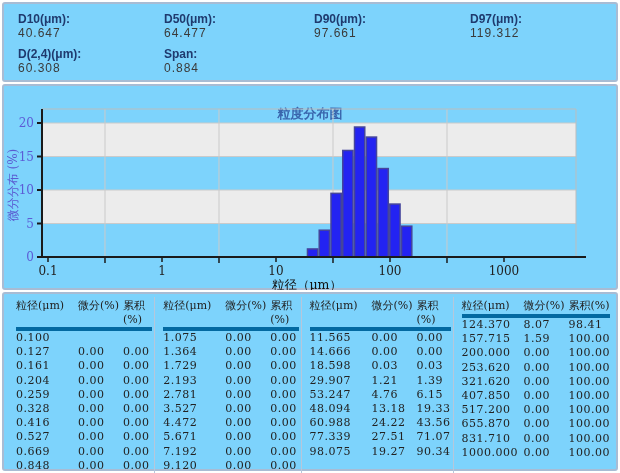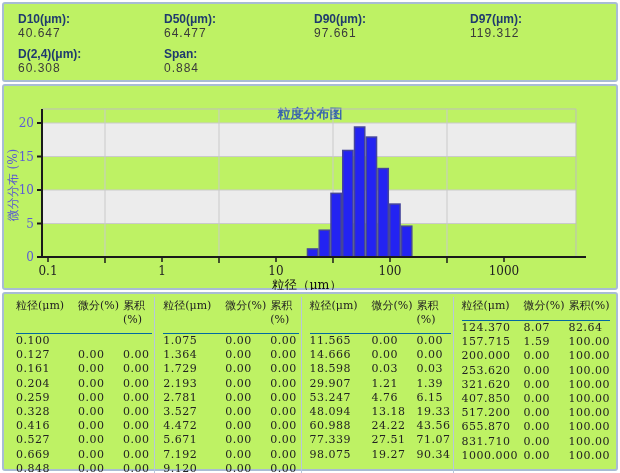--- a/index.html
+++ b/index.html
@@ -1,19 +1,19 @@
 <!DOCTYPE html>
 <html><head>
 <meta charset="utf-8">
 <style>
   * { margin:0; padding:0; box-sizing:border-box; }
   html,body { width:620px; height:473px; background:#fff; overflow:hidden;
               font-family:"Liberation Sans", sans-serif; }
 
-  .panel { border:2px solid #a8bcd4; border-radius:3px; background:#bef264;
+  .panel { border:2px solid #a8bcd4; border-radius:3px; background:#7dd3fc;
            margin:2px 2px 0 2px; }
 
   
   .stats-panel { height:80px; padding:8px 0 6px 14px;
                  display:grid; grid-template-columns:146px 150px 156px 1fr;
                  grid-auto-rows:32px; row-gap:3px; }
   .stat-label { color:#1f3a6e; font-weight:bold; font-size:12px; }
   .stat-value { color:#3a3a3a; font-family:Liberation Sans, sans-serif;
                 font-size:12px; letter-spacing:1px; margin-top:0; }
 
@@ -22,21 +22,21 @@
   .chart-title { text-align:center; color:#3a66ad; font-weight:bold;
                  font-size:13px; padding-top:19px; height:19px; }
   #chart-svg { display:block; }
 
   
   .table-panel { height:179px; display:grid; grid-template-columns:1fr 1fr 1fr 1fr;
                  padding:3px 4px; }
   .tgroup { padding:1px 2px 0 8px; }
   .tgroup + .tgroup { border-left:1px solid #b6c7db; }
   .thead { display:grid; grid-template-columns:62px 45px 1fr;
-           border-bottom:1px solid #0369a1; padding-bottom:7px;
+           border-bottom:4px solid #0369a1; padding-bottom:1px;
            font-family:"DejaVu Serif", serif; font-size:11px; color:#222; }
   .trow  { display:grid; grid-template-columns:62px 45px 1fr; height:14.2px;
            font-family:"DejaVu Serif", serif; font-size:11px; color:#222;
            letter-spacing:0.5px; }
   .thead span { letter-spacing:0; }
 </style>
 </head>
 <body>
 
 <div class="panel stats-panel">
@@ -290,21 +290,21 @@
     </div>
     <div class="tgroup">
       <div class="thead">
         <span>粒径(μm)</span>
         <span>微分(%)</span>
         <span>累积(%)</span>
       </div>
       <div class="trow">
         <span>124.370</span>
         <span>8.07</span>
-        <span>82.64</span>
+        <span>98.41</span>
       </div>
       <div class="trow">
         <span>157.715</span>
         <span>1.59</span>
         <span>100.00</span>
       </div>
       <div class="trow">
         <span>200.000</span>
         <span>0.00</span>
         <span>100.00</span>

